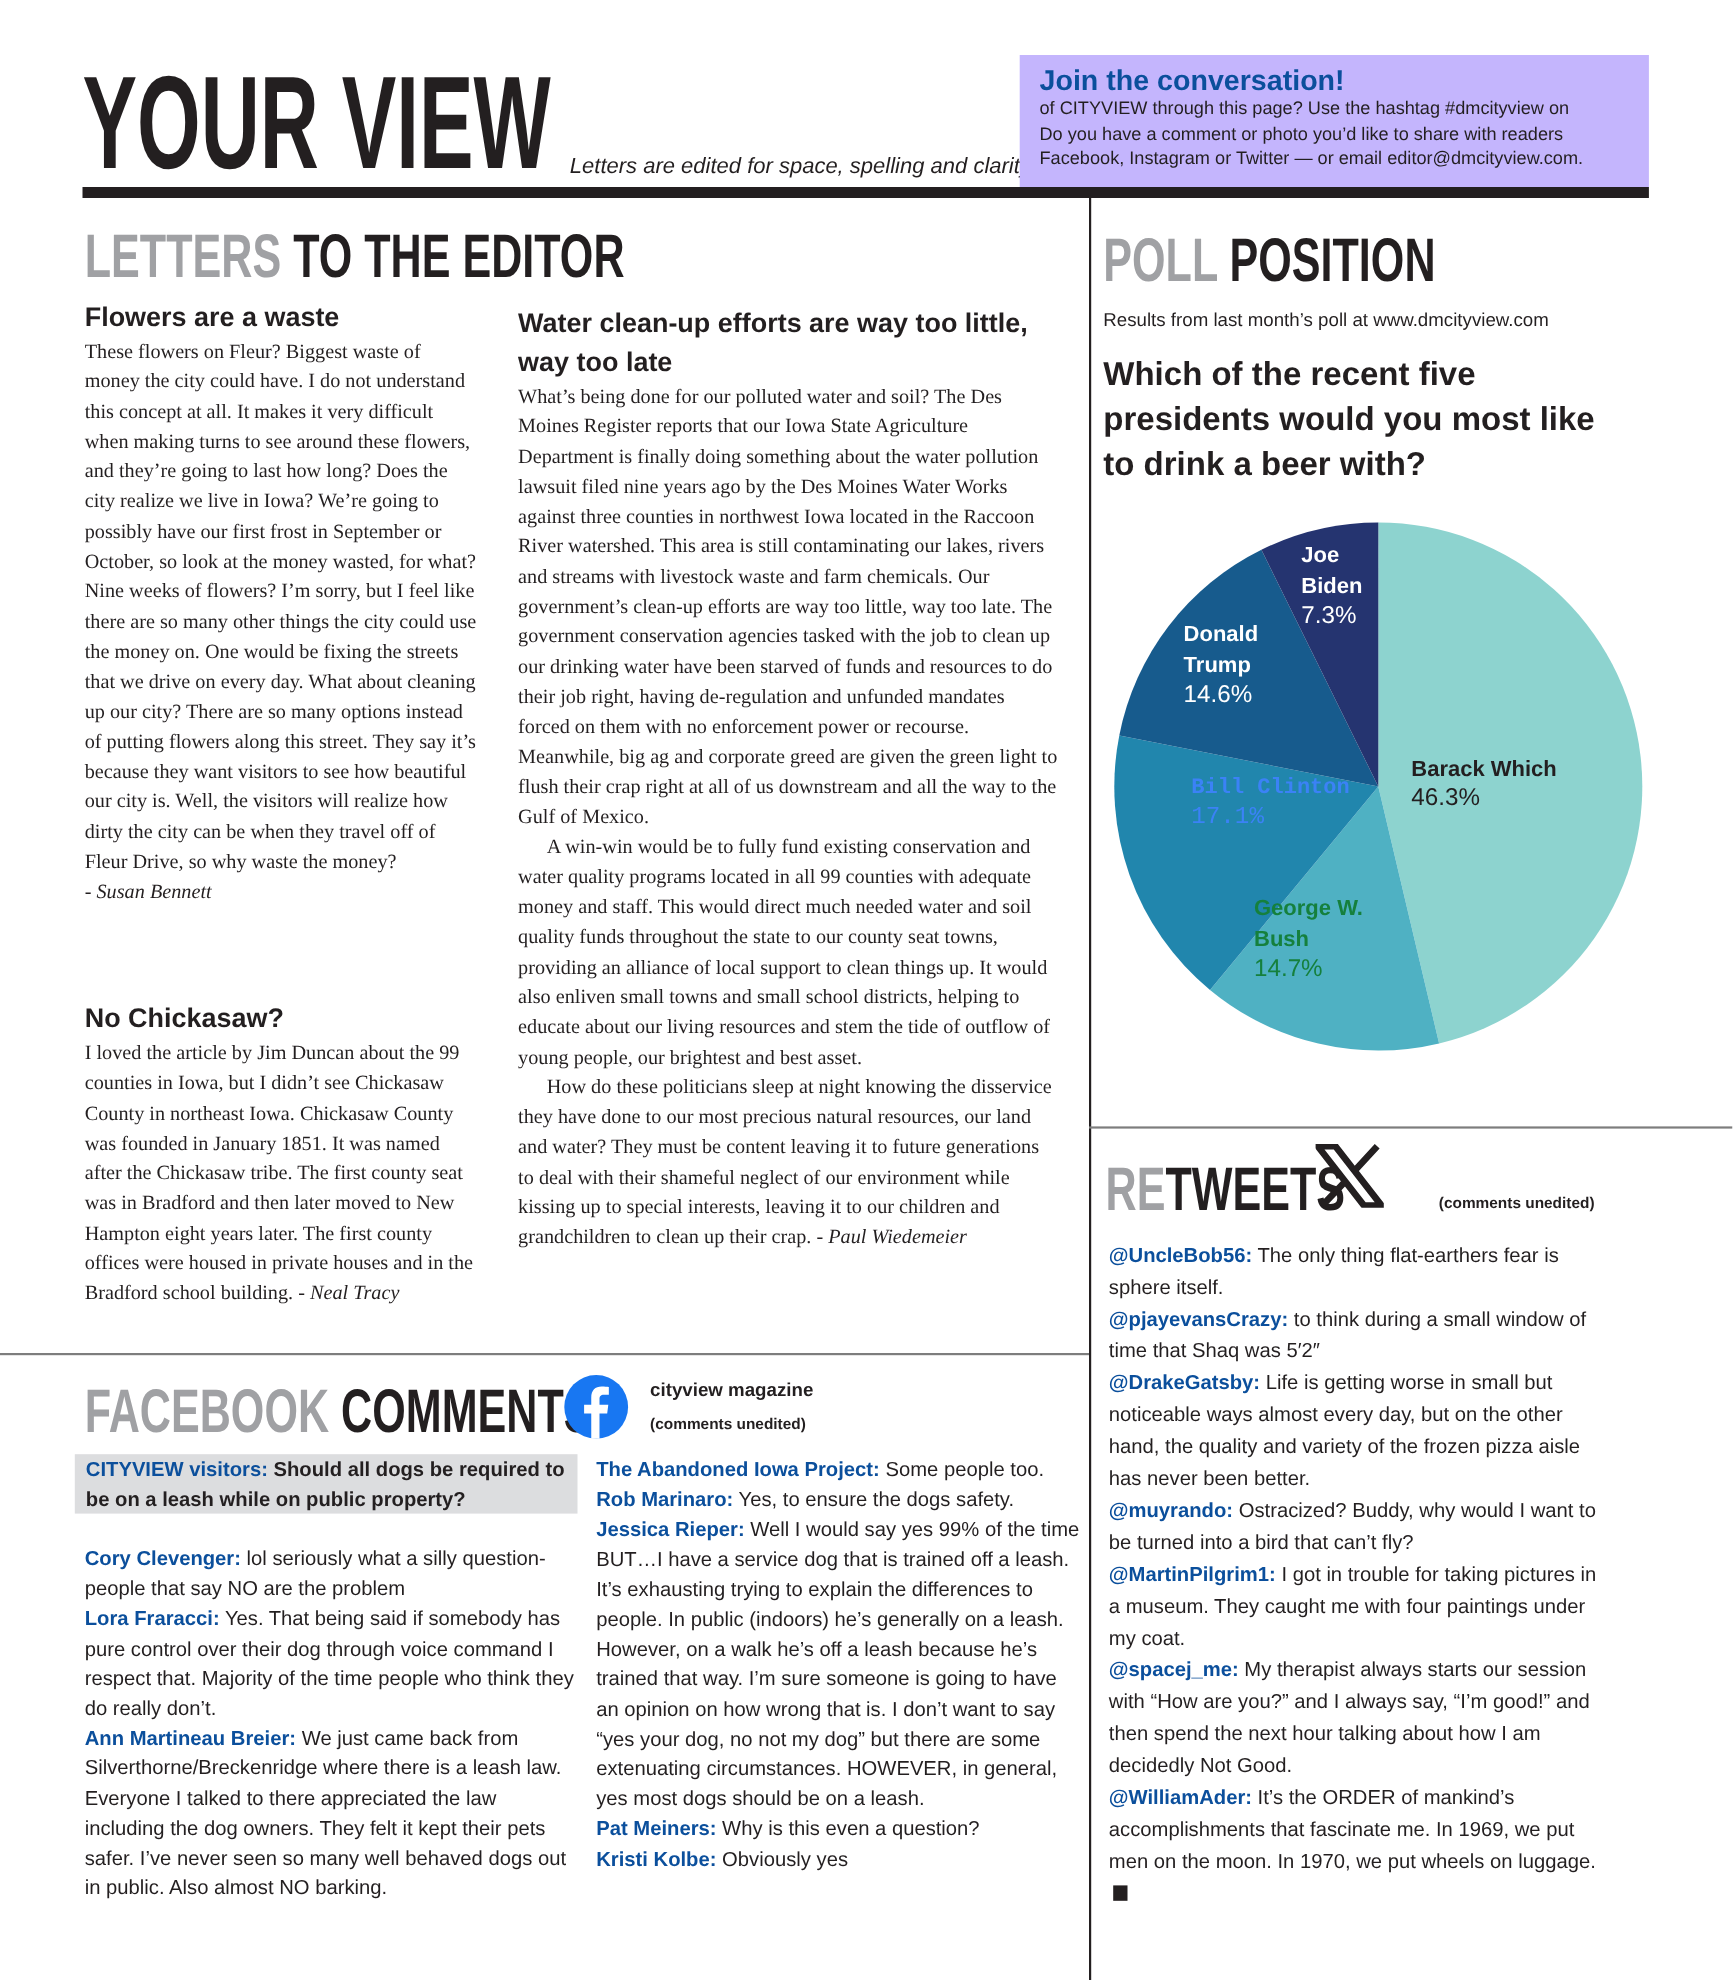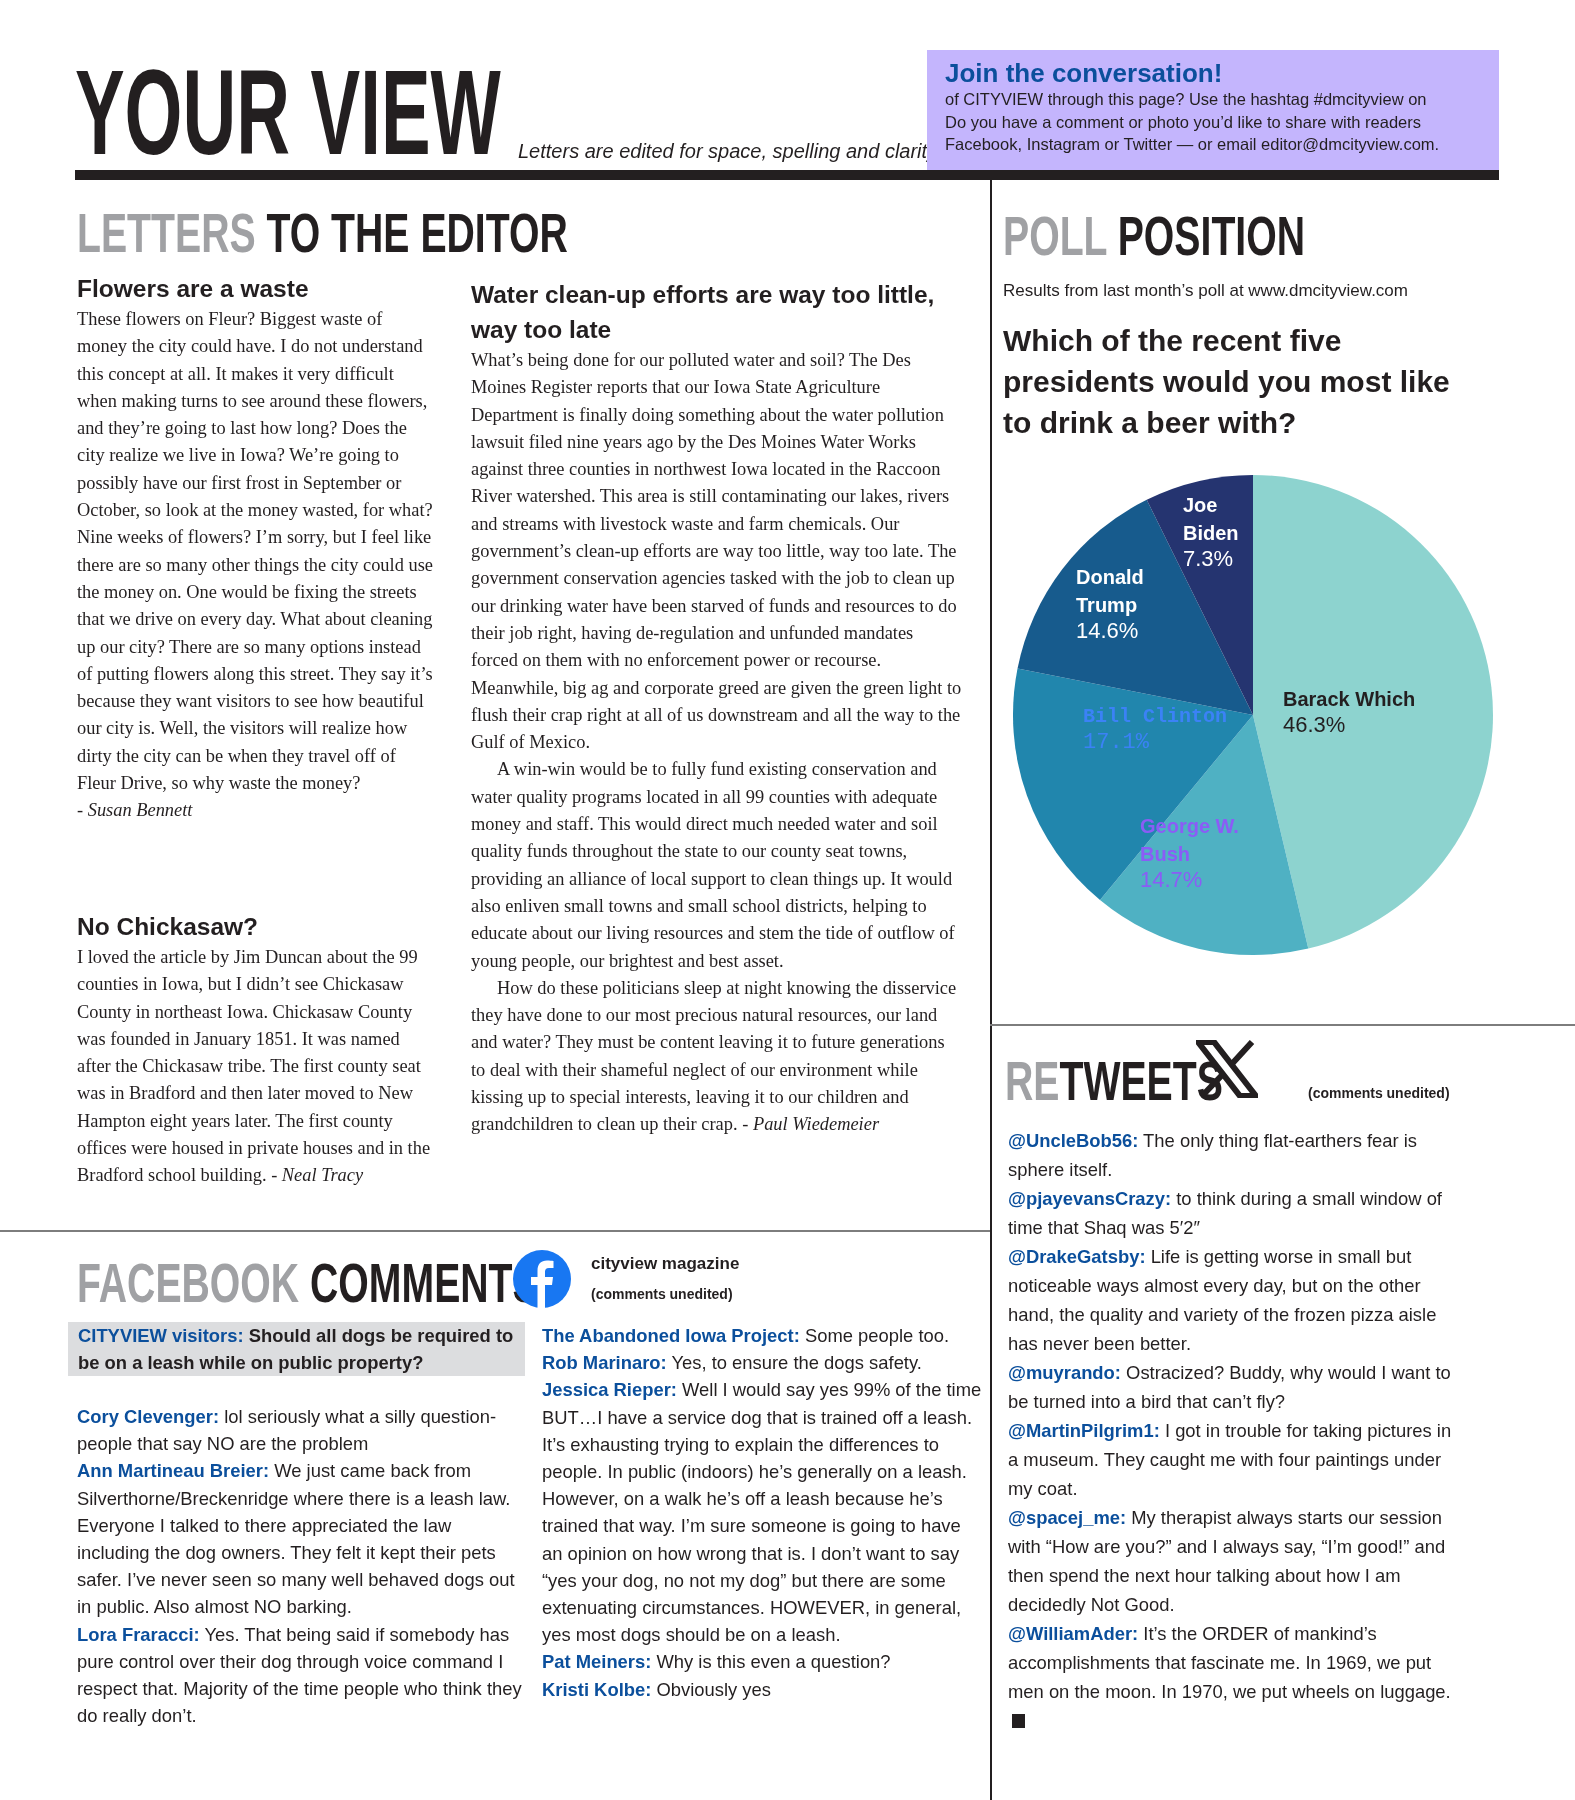--- a/index.html
+++ b/index.html
@@ -108,21 +108,21 @@
       <path d="M0 0 L-152.98175753968562 184.92317826618935 A240 240 0 0 1 -235.46172418640015 -46.45187233220661 Z" fill="#2186ad"></path>
       <path d="M0 0 L-235.46172418640015 -46.45187233220661 A240 240 0 0 1 -106.26197544933619 -215.19384882845668 Z" fill="#175b8d"></path>
       <path d="M0 0 L-106.26197544933619 -215.19384882845668 A240 240 0 0 1 1.6907553595872533e-13 -240 Z" fill="#253470"></path>
     </g>
 </svg>
 
 <div class="pie-label" style="left:1283px; top:685px; color:#231f20;">
   <span>Barack Which</span>
   <span class="pct">46.3%</span>
 </div>
-<div class="pie-label" style="left:1140px; top:812px; color:#8b5cf6;">
+<div class="pie-label" style="left:1140px; top:812px; color:#15803d;">
   <span>George W.</span><br>
   <span>Bush</span>
   <span class="pct">14.7%</span>
 </div>
 <div class="pie-label" style="left:1083px; top:703px; color:#3b82f6;font-family:Liberation Mono, monospace;">
   <span>Bill Clinton</span>
   <span class="pct">17.1%</span>
 </div>
 <div class="pie-label" style="left:1076px; top:563px; color:#ffffff;">
   <span>Donald</span><br>
@@ -164,22 +164,22 @@
 </svg>
 <div class="abs small-bold" style="left:591px; top:1254px; font-size:17px;">cityview magazine</div>
 <div class="abs small-bold" style="left:591px; top:1286px; font-size:14px;">(comments unedited)</div>
 
 <div class="abs fb-body" id="fb-question">
   <span class="handle">CITYVIEW visitors:</span><span style="font-weight:bold;"> Should all dogs be required to be on a leash while on public property?</span>
 </div>
 
 <div class="abs fb-body" style="left:77px; top:1403px; width:450px;">
   <div><span class="handle">Cory Clevenger:</span><span> lol seriously what a silly question- people that say NO are the problem</span></div>
+  <div><span class="handle">Lora Fraracci:</span><span> Yes. That being said if somebody has pure control over their dog through voice command I respect that. Majority of the time people who think they do really don’t.</span></div>
   <div><span class="handle">Ann Martineau Breier:</span><span> We just came back from Silverthorne/Breckenridge where there is a leash law. Everyone I talked to there appreciated the law including the dog owners. They felt it kept their pets safer. I’ve never seen so many well behaved dogs out in public. Also almost NO barking.</span></div>
-  <div><span class="handle">Lora Fraracci:</span><span> Yes. That being said if somebody has pure control over their dog through voice command I respect that. Majority of the time people who think they do really don’t.</span></div>
 </div>
 
 <div class="abs fb-body" style="left:542px; top:1322px; width:440px;">
   <div><span class="handle">The Abandoned Iowa Project:</span><span> Some people too.</span></div>
   <div><span class="handle">Rob Marinaro:</span><span> Yes, to ensure the dogs safety.</span></div>
   <div><span class="handle">Jessica Rieper:</span><span> Well I would say yes 99% of the time BUT…I have a service dog that is trained off a leash. It’s exhausting trying to explain the differences to people. In public (indoors) he’s generally on a leash. However, on a walk he’s off a leash because he’s trained that way. I’m sure someone is going to have an opinion on how wrong that is. I don’t want to say “yes your dog, no not my dog” but there are some extenuating circumstances. HOWEVER, in general, yes most dogs should be on a leash.</span></div>
   <div><span class="handle">Pat Meiners:</span><span> Why is this even a question?</span></div>
   <div><span class="handle">Kristi Kolbe:</span><span> Obviously yes</span></div>
 </div>
 

